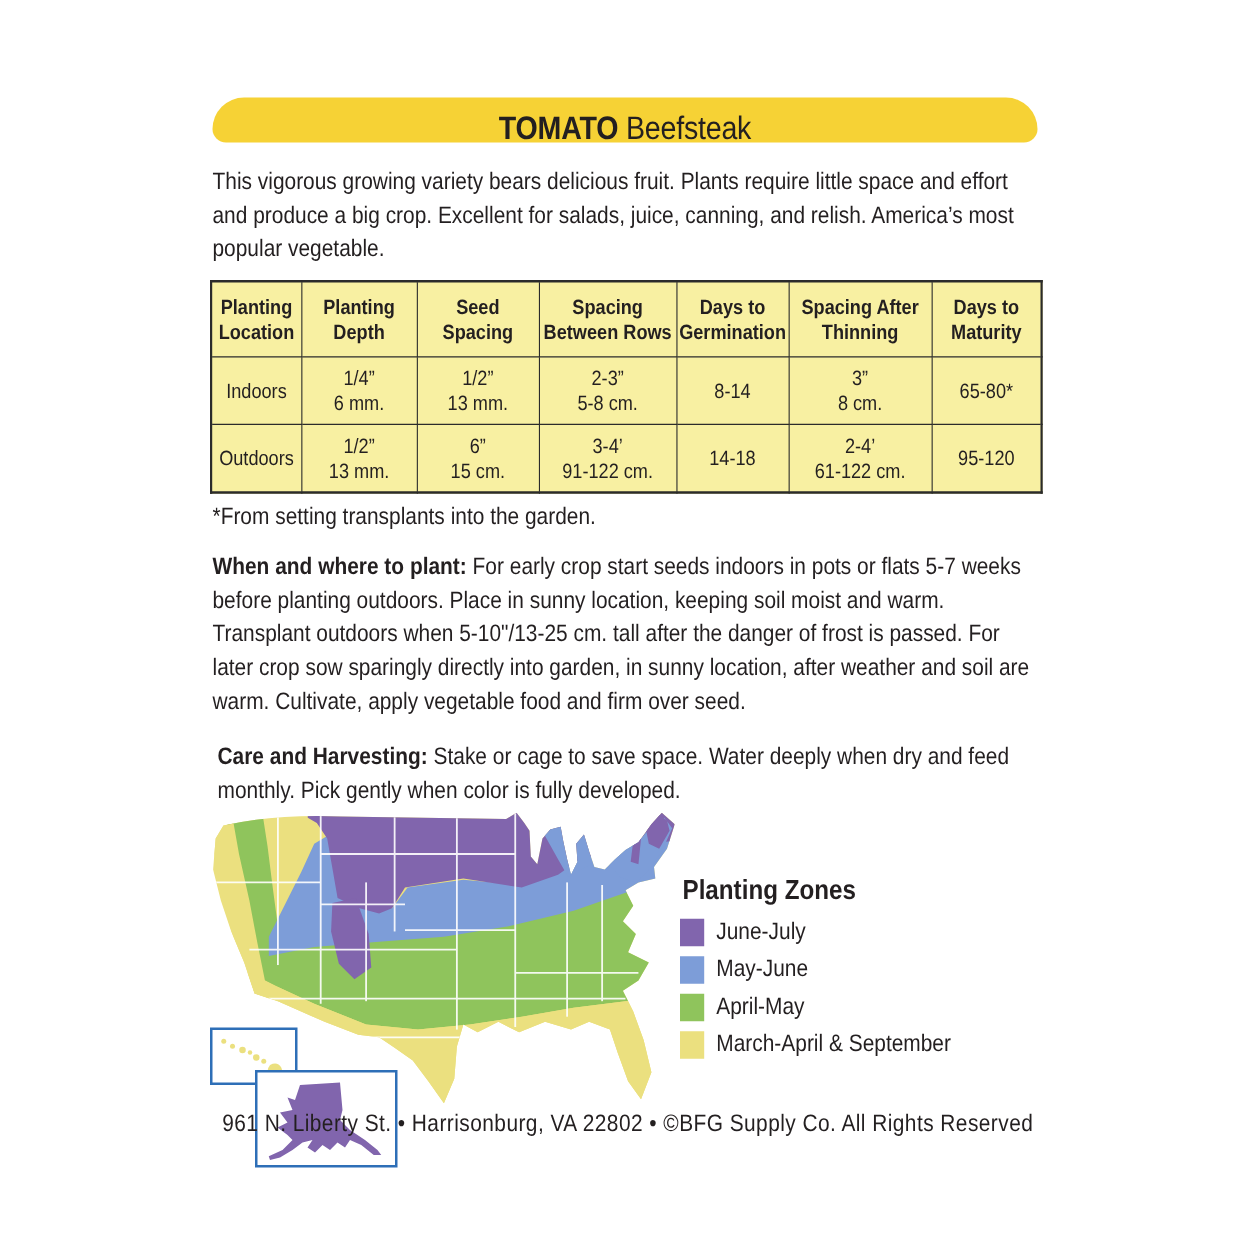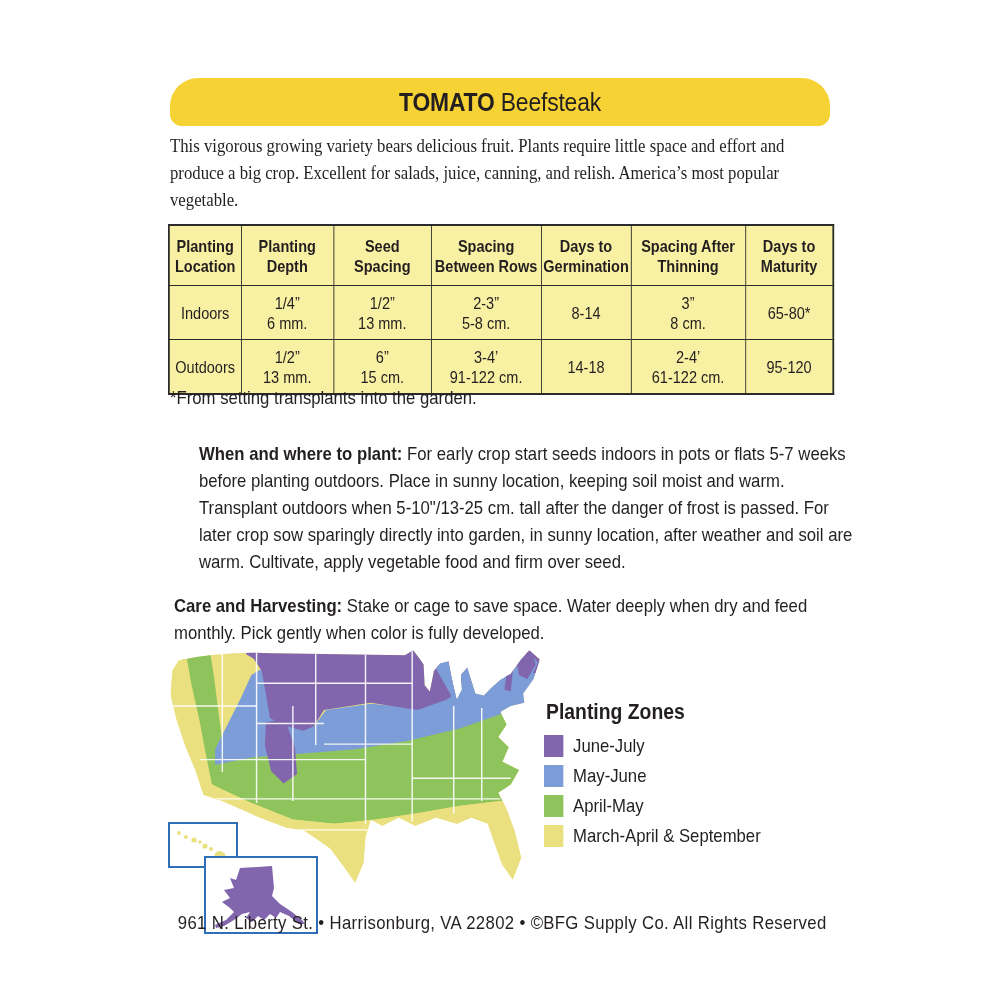--- a/index.html
+++ b/index.html
@@ -14,59 +14,59 @@
     --table-yellow:#f8f0a2;
     --table-border:#2b2b2b;
     --inset-blue:#2e6fb7;
   }
   .abs{position:absolute;}
   
   .cond{transform:scaleX(0.88);transform-origin:0 0;width:755px;}
   .cond-narrow{transform:scaleX(0.88);transform-origin:0 0;}
 
   .header-bar{
-    left:170px;top:78px;width:660px;height:48px;
+    left:170px;top:78px;width:660px;height:36px;
     background:var(--header-yellow);
     border-radius:28px 28px 12px 12px;
   }
   .header-bar .cond{width:750px;text-align:center;font-size:26px;line-height:48px;letter-spacing:-0.2px;}
   .header-bar b{font-weight:700;}
   .header-bar .reg{font-weight:400;}
 
   .bodytext{font-size:19px;line-height:27px;}
   .bodytext b{font-weight:700;}
 
-  .desc{left:170px;top:132px;font-family:Liberation Serif, serif;}
+  .desc{left:170px;top:132px;}
   .tablewrap{left:168px;top:224px;}
   table{border-collapse:collapse;table-layout:fixed;width:755px;background:var(--table-yellow);}
   th,td{
     border:1.6px solid var(--table-border);
     text-align:center;vertical-align:middle;
     white-space:pre-line;padding:2px 2px;
   }
   th{font-size:16.5px;font-weight:700;line-height:20px;height:55px;}
   td{font-size:16.5px;font-weight:400;line-height:20px;height:49px;}
   table{border:2px solid var(--table-border);}
 
-  .footnote{left:170px;top:384px;}
-  .whenwhere{left:170px;top:440px;margin-left:29px;}
+  .footnote{left:170px;top:400px;}
+  .whenwhere{left:170px;top:440px;}
   .care{left:174px;top:592px;}
 
   .map-svg{left:158px;top:646px;}
   .inset{background:#fff;border:2.5px solid var(--inset-blue);box-sizing:border-box;}
   .hawaii-box{left:168px;top:822px;width:70px;height:46px;}
   .alaska-box{left:204px;top:856px;width:114px;height:78px;}
 
   .legend{left:544px;top:700px;width:300px;}
   .legend-title{font-size:22px;font-weight:700;margin:0 0 7px 2px;line-height:24px;}
   .legend-row{display:flex;align-items:center;height:30px;}
   .swatch{width:22px;height:22px;display:inline-block;flex:0 0 22px;}
   .legend-label{font-size:19px;margin-left:11px;white-space:nowrap;}
 
-  .footer{left:170px;top:912px;width:664px;}
+  .footer{left:170px;top:889px;width:664px;}
   .footer .cond{text-align:center;font-size:19px;letter-spacing:0.4px;font-weight:500;}
 </style>
 </head>
 <body>
 
 <div class="abs header-bar">
   <div class="cond">
     <b>TOMATO</b>
     <span class="reg">Beefsteak</span>
   </div>

